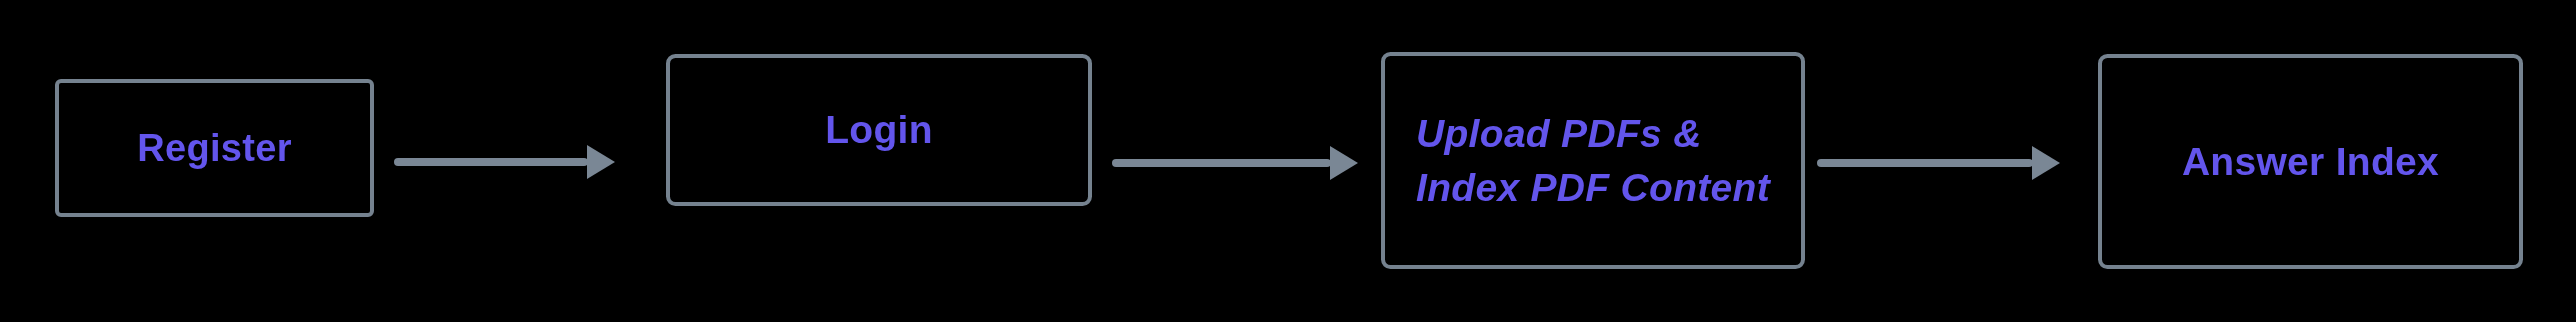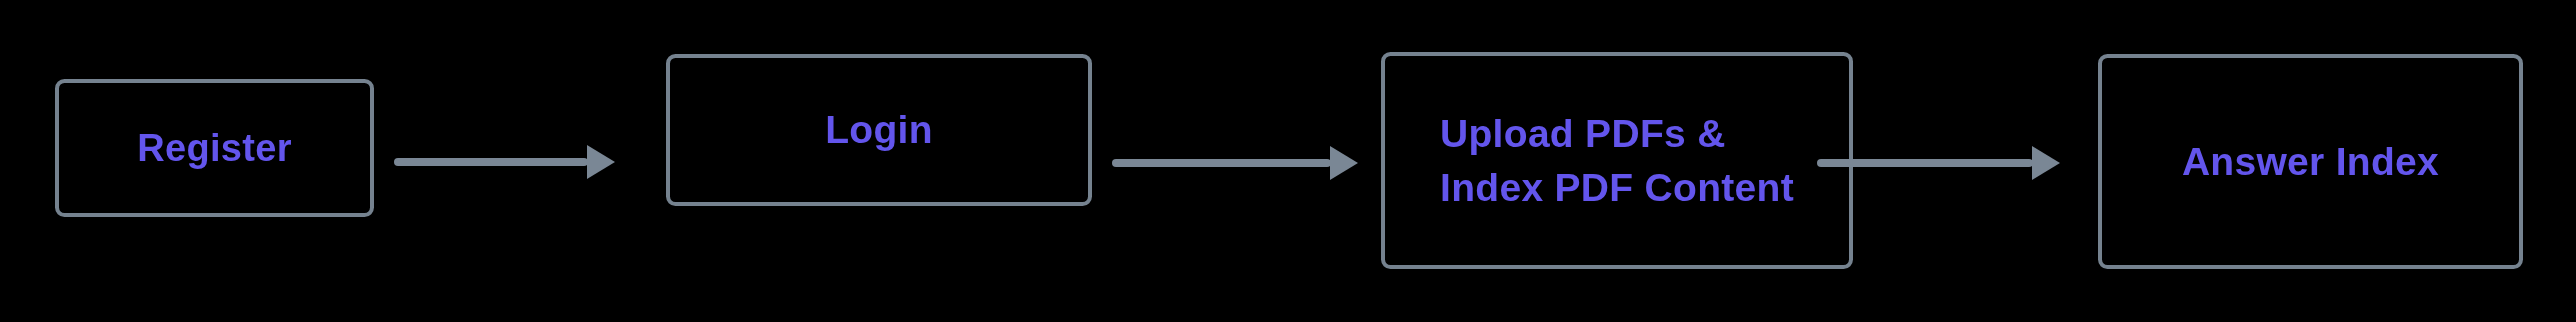--- a/index.html
+++ b/index.html
@@ -22,23 +22,23 @@
     border-radius: 9.4px;
     background: transparent;
     display: flex;
     align-items: center;
     justify-content: center;
     color: var(--text, #6355EC);
     font-weight: bold;
     font-size: 39px;
     letter-spacing: 0.3px;
   }
-  #node-register { left: 55px;  top: 79px; width: 319px; height: 138px; font-size: 38px; }
+  #node-register { left: 55px;  top: 79px; width: 319px; height: 138px; font-size: 38px; border-radius: 6px; }
   #node-login    { left: 666px; top: 54px;  width: 426px; height: 152px; }
-  #node-upload   { left: 1381px; top: 52px; width: 472px; height: 217px; }
+  #node-upload   { left: 1381px; top: 52px; width: 424px; height: 217px; font-style: italic; }
   #node-answer   { left: 2098px; top: 54px; width: 425px; height: 215px; }
 
   .label-block {
     text-align: left;
     line-height: 1.36;
   }
   .arrow {
     position: absolute;
     display: flex;
     align-items: center;

